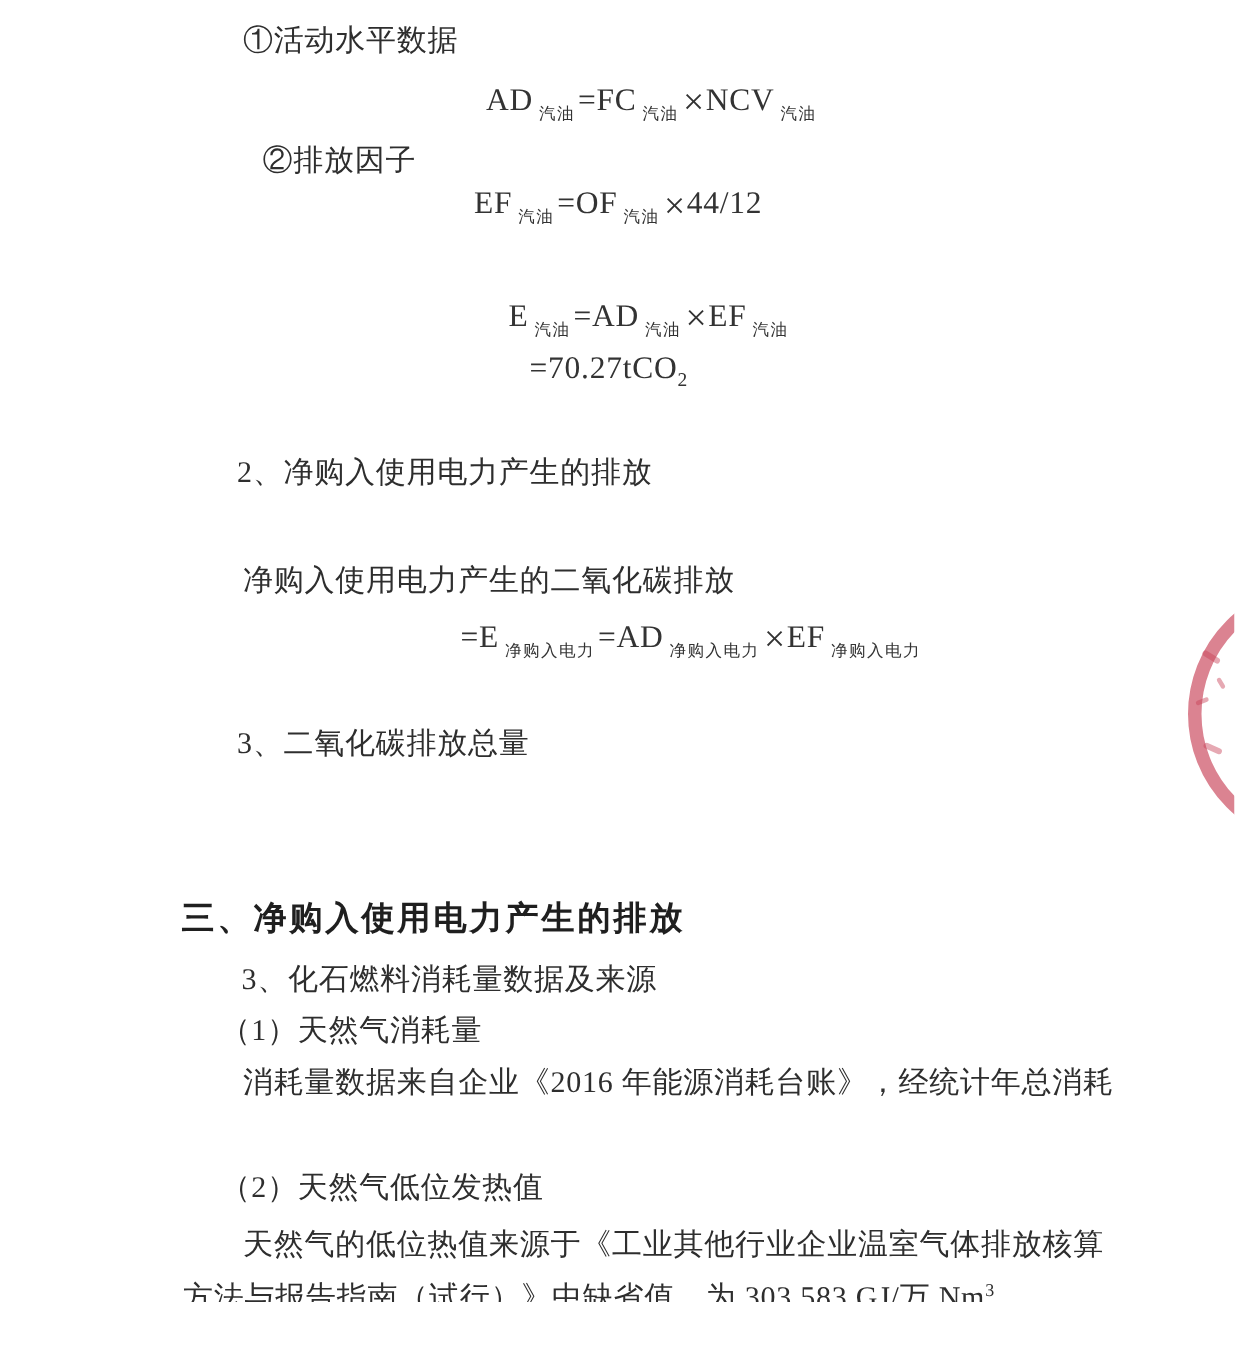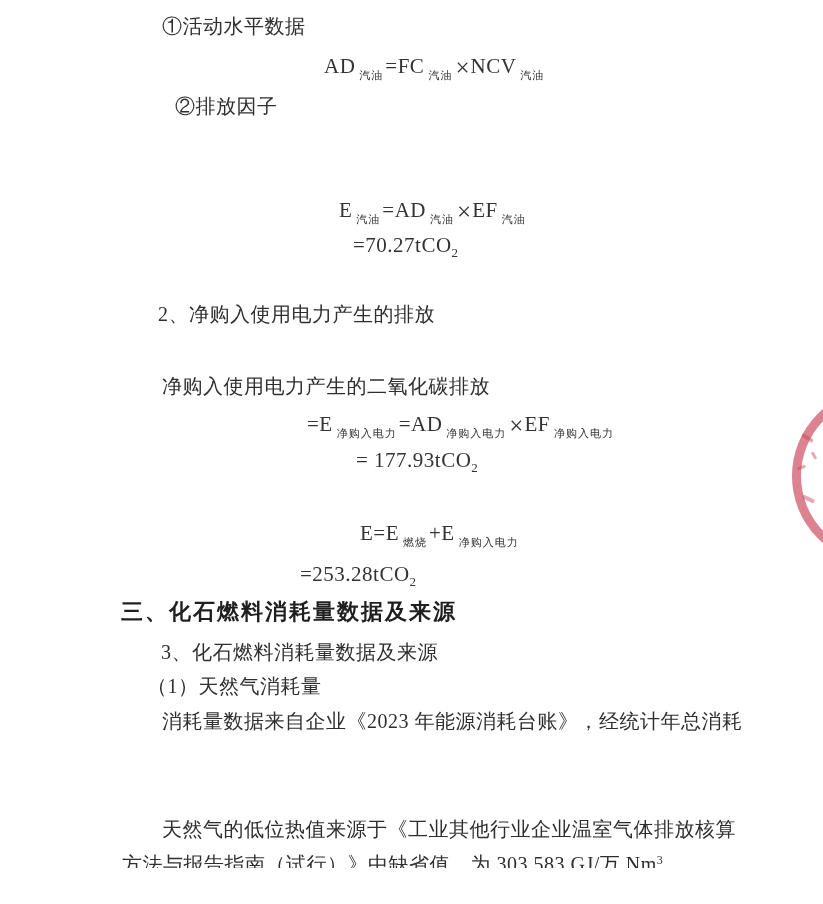--- a/index.html
+++ b/index.html
@@ -60,60 +60,56 @@
 <div class="page">
 
   <div class="line body-text" style="left:162px; top:13px">①活动水平数据</div>
 
   <div class="line formula" style="left:324px; top:54px">
     <span class="t">AD</span><span class="sub">汽油</span><span class="t">=FC</span><span class="sub">汽油</span><span class="mul">×</span><span class="t">NCV</span><span class="sub">汽油</span>
   </div>
 
   <div class="line body-text" style="left:175px; top:93px">②排放因子</div>
 
+  <div class="line formula" style="left:316px; top:123px">
+    <span class="t">EF</span><span class="sub">汽油</span><span class="t">=OF</span><span class="sub">汽油</span><span class="mul">×</span><span class="t">44/12</span>
+  </div>
 
 
   <div class="line formula" style="left:339px; top:198px">
     <span class="t">E</span><span class="sub">汽油</span><span class="t">=AD</span><span class="sub">汽油</span><span class="mul">×</span><span class="t">EF</span><span class="sub">汽油</span>
   </div>
 
   <div class="line result" style="left:353px; top:233px">
     <span>=70.27tCO</span><span class="sub2">2</span>
   </div>
 
   <div class="line body-text" style="left:158px; top:301px">2、净购入使用电力产生的排放</div>
 
   <div class="line body-text" style="left:162px; top:373px">净购入使用电力产生的二氧化碳排放</div>
 
   <div class="line formula" style="left:307px; top:412px">
     <span class="t">=E</span><span class="sub">净购入电力</span><span class="t">=AD</span><span class="sub">净购入电力</span><span class="mul">×</span><span class="t">EF</span><span class="sub">净购入电力</span>
   </div>
 
-  <div class="line result" style="left:356px; top:448px">
-    <span>= 177.93tCO</span><span class="sub2">2</span>
-  </div>
+
+  <div class="line body-text" style="left:158px; top:482px">3、二氧化碳排放总量</div>
 
 
-  <div class="line formula" style="left:360px; top:521px">
-    <span class="t">E=E</span><span class="sub">燃烧</span><span class="t">+E</span><span class="sub">净购入电力</span>
-  </div>
 
-  <div class="line result" style="left:300px; top:562px">
-    <span>=253.28tCO</span><span class="sub2">2</span>
-  </div>
-
-  <div class="line heading" style="left:121px; top:597px">三、化石燃料消耗量数据及来源</div>
+  <div class="line heading" style="left:121px; top:597px">三、净购入使用电力产生的排放</div>
 
   <div class="line body-text" style="left:161px; top:639px">3、化石燃料消耗量数据及来源</div>
 
   <div class="line body-text" style="left:147px; top:673px">（1）天然气消耗量</div>
 
-  <div class="line body-text" style="left:162px; top:708px">消耗量数据来自企业《2023 年能源消耗台账》，经统计年总消耗</div>
+  <div class="line body-text" style="left:162px; top:708px">消耗量数据来自企业《2016 年能源消耗台账》，经统计年总消耗</div>
 
 
+  <div class="line body-text" style="left:147px; top:778px">（2）天然气低位发热值</div>
 
   <div class="line body-text" style="left:162px; top:816px">天然气的低位热值来源于《工业其他行业企业温室气体排放核算</div>
 
   <div class="line body-text" style="left:122px; top:851px">
     <span>方法与报告指南（试行）》中缺省值，为 303.583 GJ/万 Nm</span><span class="sup3">3</span><span>。</span>
   </div>
 
   <div class="footer">7</div>
 
   <div class="stamp-ring"></div>

